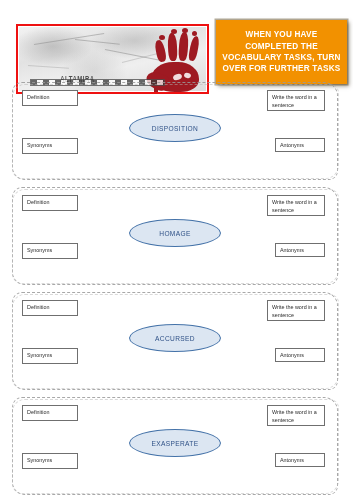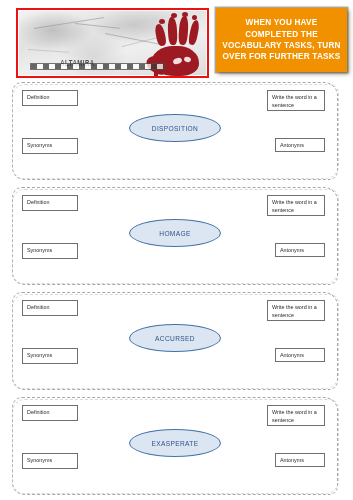--- a/index.html
+++ b/index.html
@@ -23,21 +23,21 @@
   .header {
     position: absolute;
     top: 0; left: 0;
     width: 353px;
     height: 82px;
   }
 
   .cave-image {
     position: absolute;
     left: 16px;
-    top: 8px;
+    top: 24px;
     width: 193px;
     height: 70px;
     border: 2px solid #ee1111;
     background: #ffffff;
     overflow: hidden;
   }
 
   .cave-inner {
     position: absolute;
     inset: 1px;
@@ -146,21 +146,21 @@
     opacity: .85;
     border-radius: 50%;
   }
   .k1 { left: 26px; bottom: 14px; width: 9px; height: 6px; transform: rotate(-18deg); }
   .k2 { left: 37px; bottom: 16px; width: 7px; height: 5px; transform: rotate(14deg); }
 
   
   .callout {
     position: absolute;
     left: 216px;
-    top: 8px;
+    top: 20px;
     width: 131px;
     height: 64px;
     background: #F29100;
     display: flex;
     align-items: center;
     justify-content: center;
     text-align: center;
     padding: 2px 2px;
     box-shadow:
       0 0 0 1.5px rgba(90,70,30,0.45),

